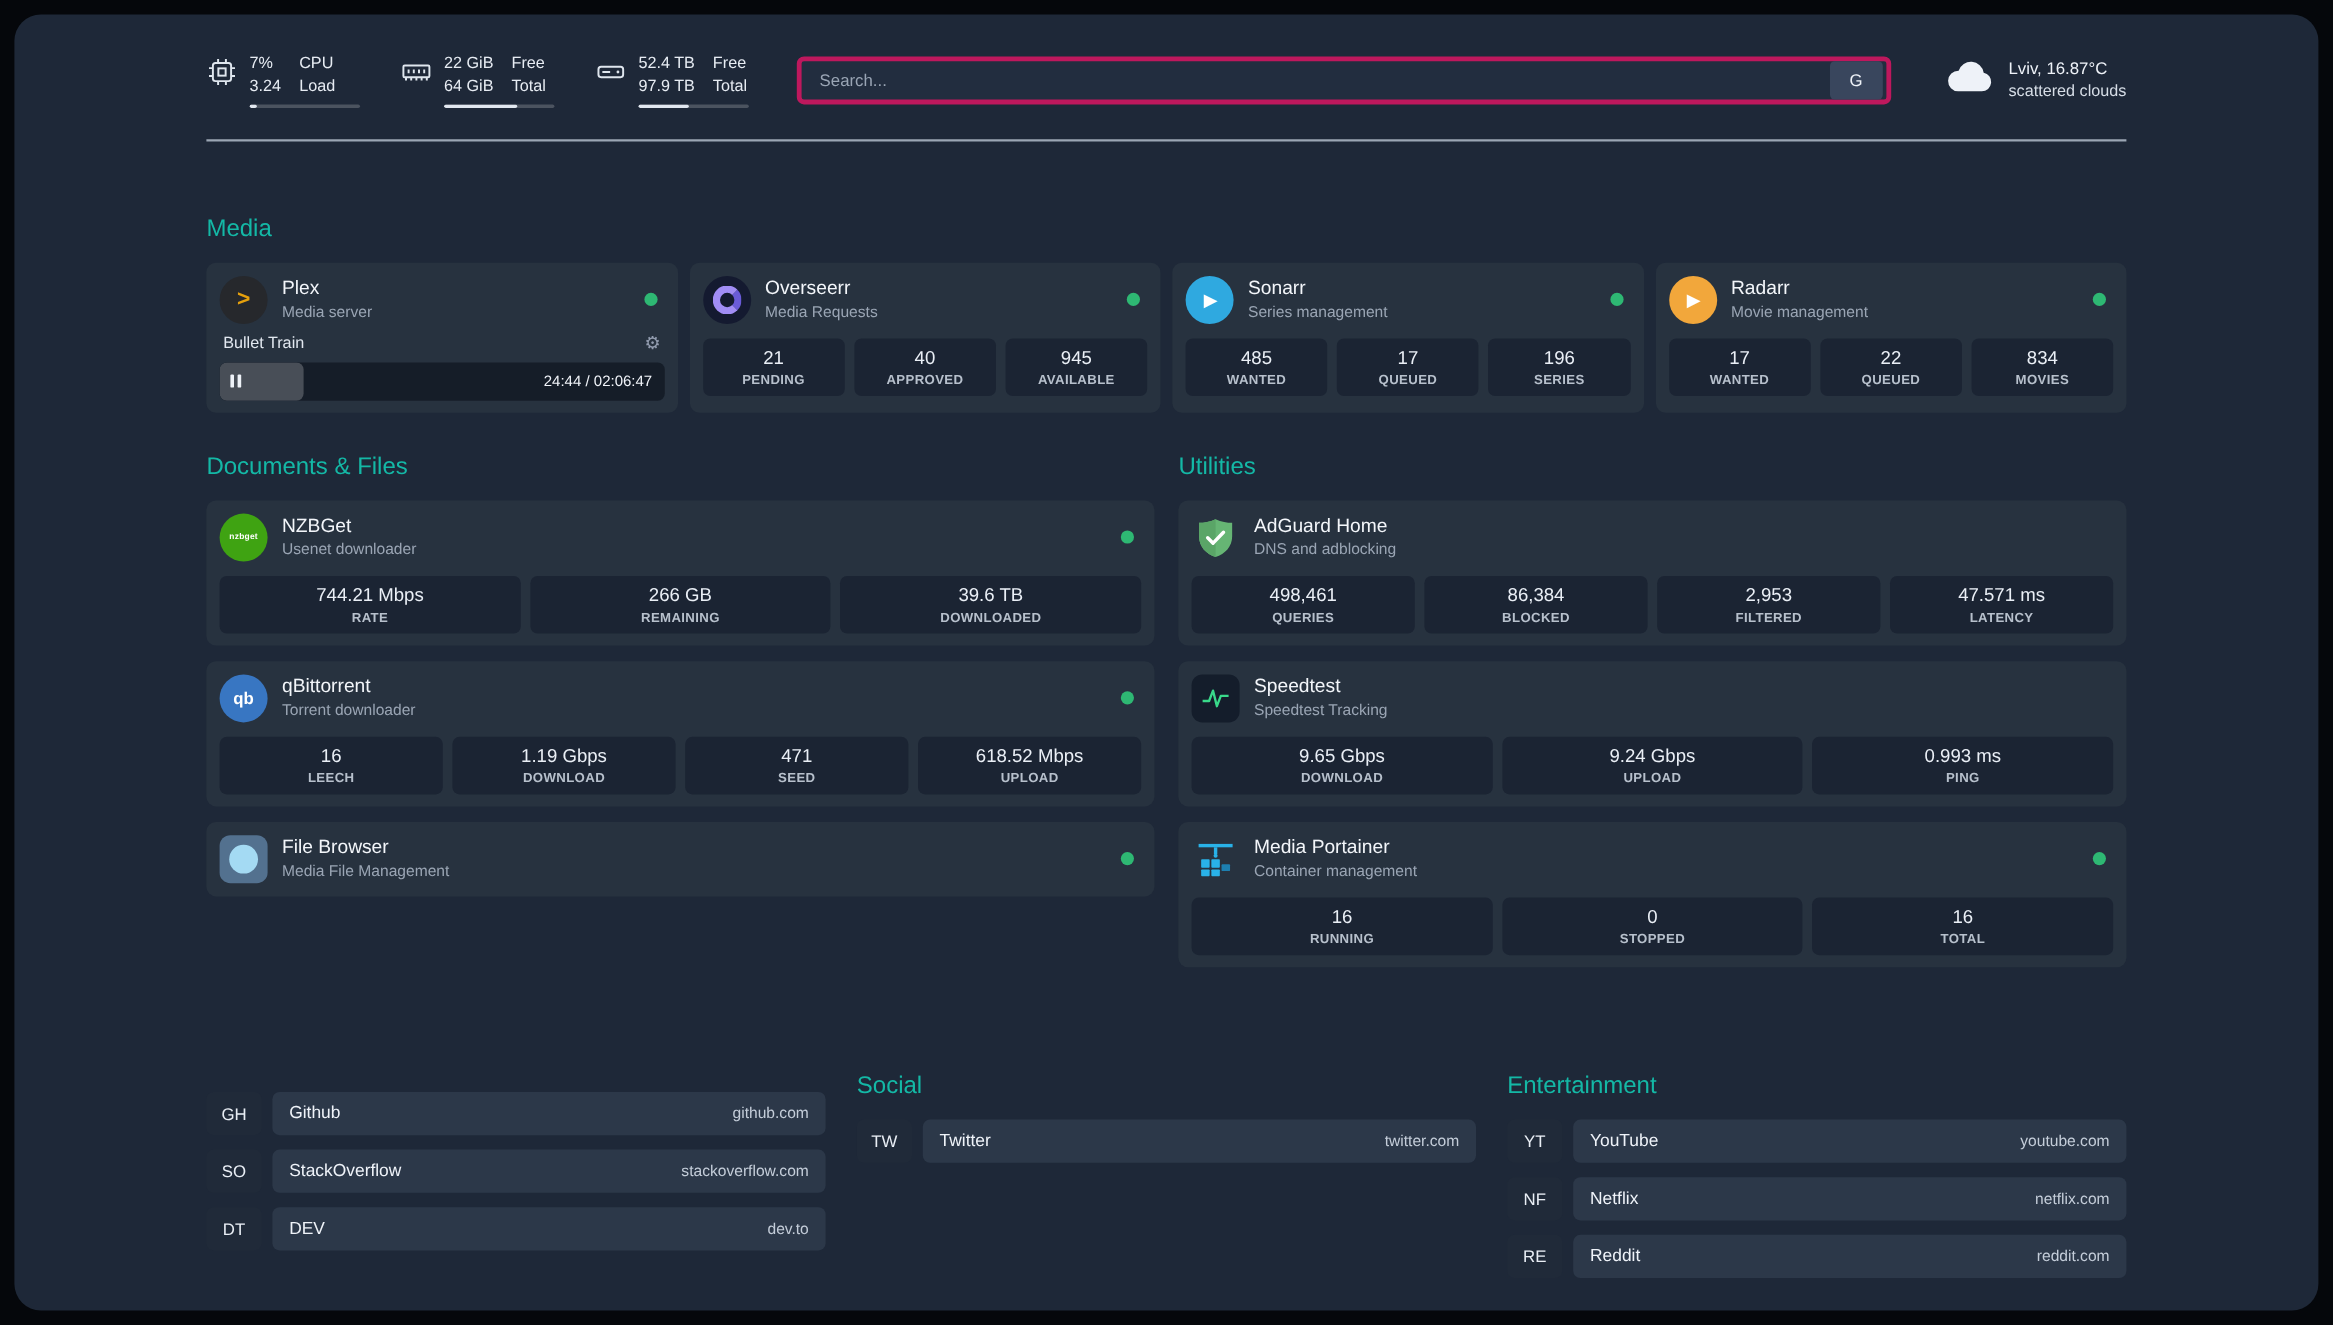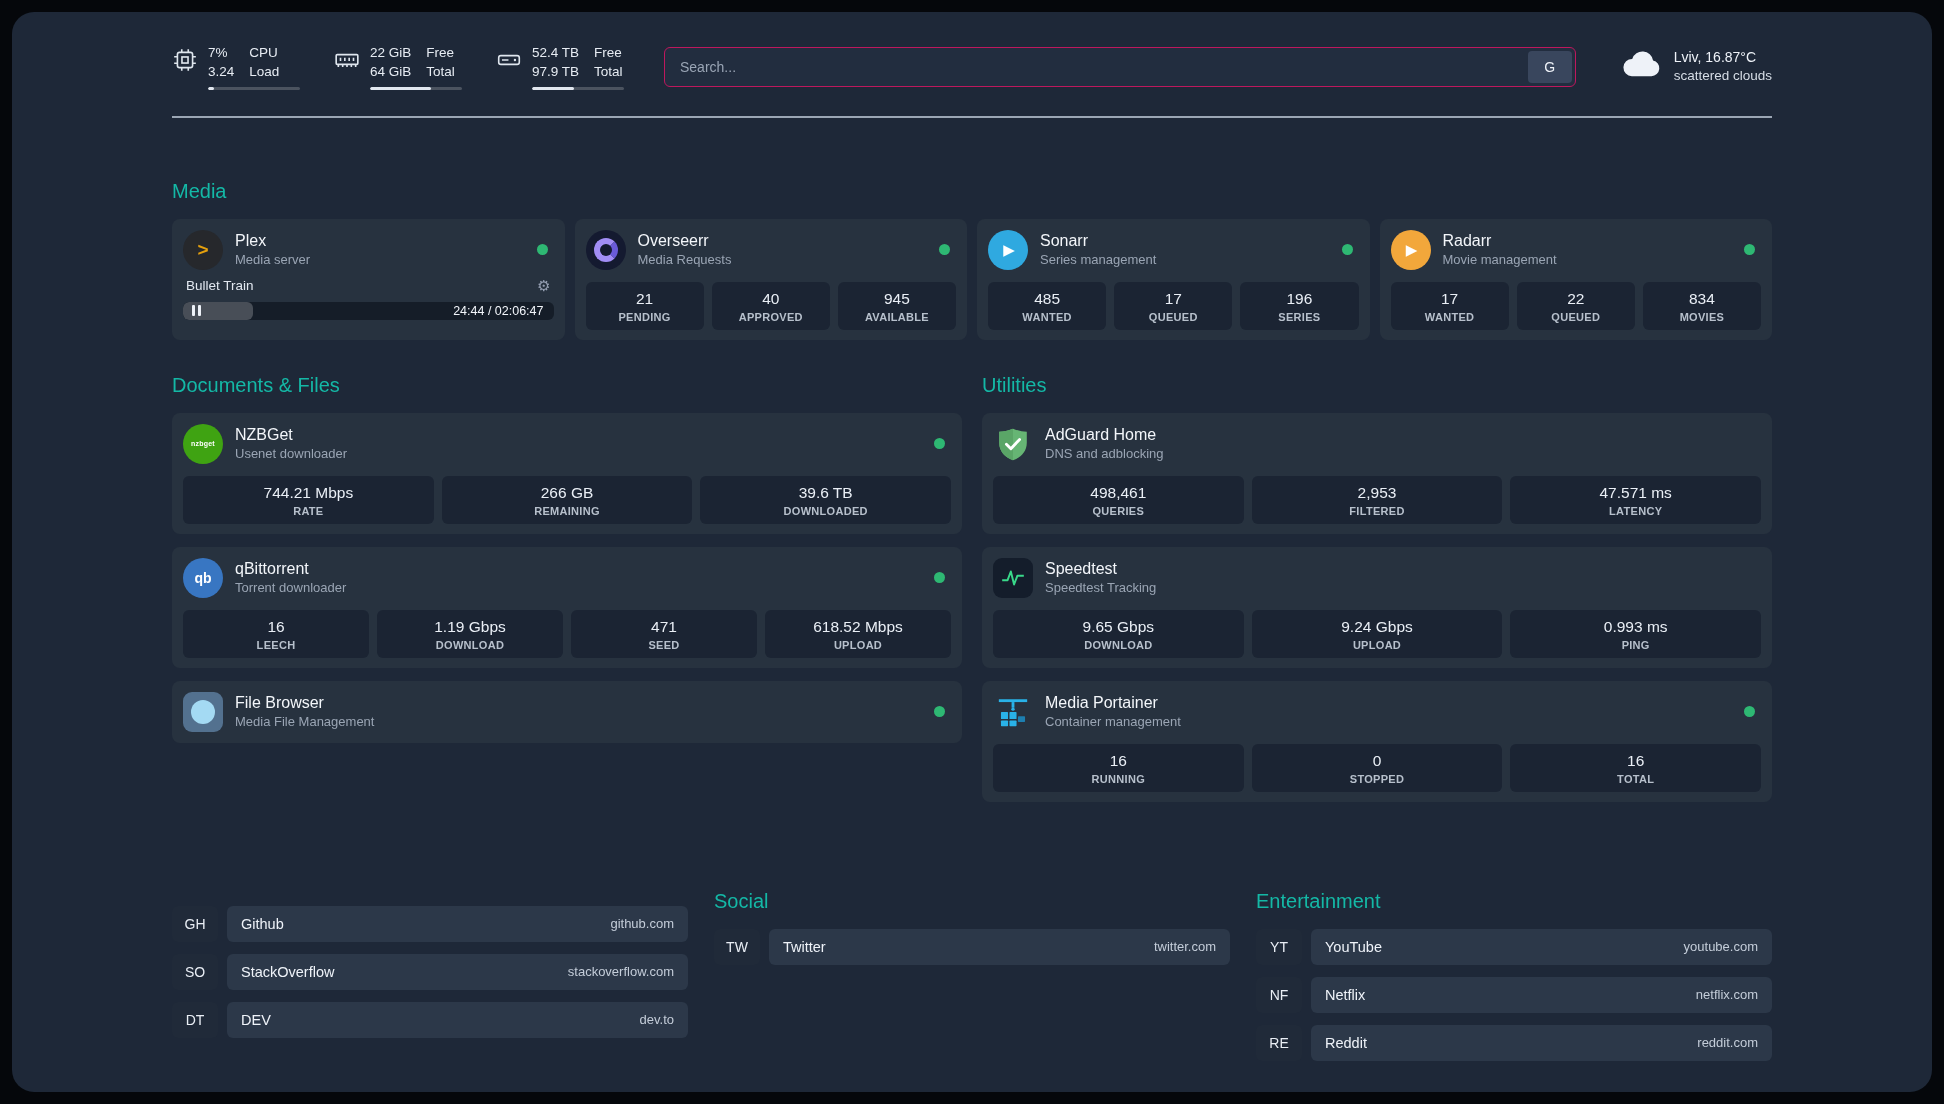--- a/index.html
+++ b/index.html
@@ -12,21 +12,21 @@
   .resources { display:flex; gap:34px; }
   .resource { display:flex; align-items:flex-start; gap:10px; }
   .res-icon svg { display:block; margin-top:3px; }
   .res-body { min-width:92px; }
   .res-cols { display:flex; gap:15px; font-size:13.5px; color:#e7ecf3; }
   .res-col { display:flex; flex-direction:column; line-height:1.4; }
   .res-bar { height:3px; background:rgba(255,255,255,0.20); border-radius:2px; margin-top:5px; overflow:hidden; }
   .res-fill { height:100%; background:#e1e7ef; border-radius:2px; }
 
   .search { flex:1; display:flex; align-items:center; margin:0 44px 0 40px; height:40px;
-            border:1px solid #be185d; border-radius:6px; background:#222d3f; padding:3px; }
+            border:4px solid #be185d; border-radius:6px; background:#222d3f; padding:3px; }
   .search input { flex:1; background:transparent; border:none; outline:none; color:#dde3ec;
                   font-size:14px; padding:0 12px; font-family:"Liberation Sans", sans-serif; }
   .search input::placeholder { color:#9aa5b5; }
   .g-btn { width:44px; height:32px; background:#39465d; color:#eef2f8; border:none; border-radius:4px;
            font-size:14px; cursor:pointer; font-family:"Liberation Sans", sans-serif; }
 
   .weather { display:flex; align-items:flex-start; gap:12px; color:#eef2f8; }
   .weather-lines { display:flex; flex-direction:column; line-height:1.4; }
   .weather-loc { font-size:14px; }
   .weather-cond { font-size:13.5px; color:#d6dde6; }
@@ -54,21 +54,21 @@
 
   .stats { display:flex; gap:8px; margin-top:11px; }
   .stat { flex:1; background:#1b2433; border-radius:6px; text-align:center; padding:8px 4px 7px; }
   .stat-value { font-size:15.5px; color:#eaeff6; }
   .stat-label { font-size:11px; font-weight:700; color:#b7c0cc; margin-top:3px; letter-spacing:.3px; }
 
   
   .player-row1 { display:flex; align-items:center; justify-content:space-between;
                  font-size:13.5px; color:#e2e8f0; padding:6px 3px 7px; }
   .gear { color:#939db0; font-size:15px; cursor:pointer; }
-  .player-bar { position:relative; height:18px; background:rgba(8,13,21,0.55); border-radius:6px;
+  .player-bar { position:relative; height:32px; background:rgba(8,13,21,0.55); border-radius:6px;
                 display:flex; align-items:center; overflow:hidden; cursor:pointer; }
   .player-fill { position:absolute; left:0; top:0; bottom:0; background:rgba(255,255,255,0.22); border-radius:6px; }
   .pause { position:relative; margin-left:9px; display:flex; gap:3px; cursor:pointer; background:none; border:none; padding:0; }
   .pause i { width:3px; height:11px; background:#eef2f8; display:block; border-radius:1px; }
   .player-time { position:relative; margin-left:auto; margin-right:10px; font-size:12.5px; color:#f2f5fa; }
   .plex-glyph { color:#e5a00d; font-size:19px; font-weight:800; }
   .ovsr-ring { width:24px; height:24px; border-radius:50%; border:6px solid #a18df5; border-right-color:#6a5bd8; }
   .arr-glyph { color:#fff; font-size:15px; padding-left:2px; }
   .nzb-glyph { color:#fff; font-size:7px; font-weight:700; letter-spacing:.2px; }
   .qb-glyph { color:#fff; font-size:14px; font-weight:700; }
@@ -397,20 +397,24 @@
             </span>
             <div class="app-text">
               <div class="app-name">AdGuard Home</div>
               <div class="app-desc">DNS and adblocking</div>
             </div>
           </div>
           <div class="stats">
             <div class="stat">
               <div class="stat-value">498,461</div>
               <div class="stat-label">QUERIES</div>
+            </div>
+            <div class="stat">
+              <div class="stat-value">86,384</div>
+              <div class="stat-label">BLOCKED</div>
             </div>
             <div class="stat">
               <div class="stat-value">2,953</div>
               <div class="stat-label">FILTERED</div>
             </div>
             <div class="stat">
               <div class="stat-value">47.571 ms</div>
               <div class="stat-label">LATENCY</div>
             </div>
           </div>

